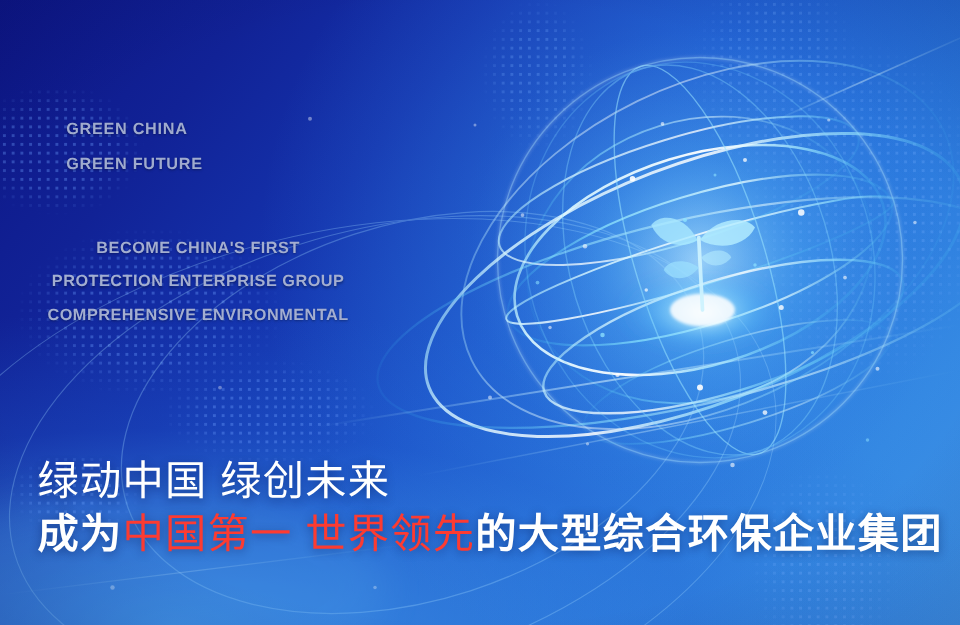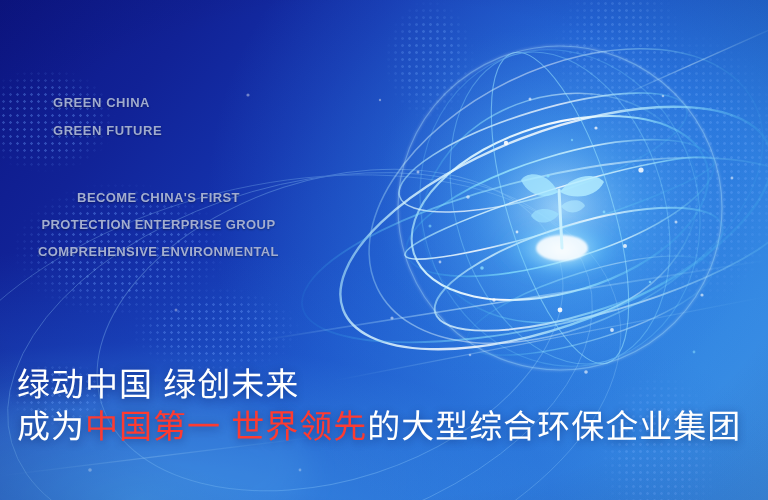--- a/index.html
+++ b/index.html
@@ -90,42 +90,42 @@
     font-size:13px;
     font-weight:bold;
     letter-spacing:.4px;
     color:#a3aed0;
     line-height:27px;
     white-space:nowrap;
     text-shadow:0 1px 2px rgba(0,0,10,.35);
   }
 
   .cn-block {
-    position:absolute; left:17px; top:365px;
+    position:absolute; left:30px; top:365px;
     z-index:10;
   }
   .cn-1 {
     font-size:33px;
     line-height:40px;
     color:#ffffff;
     letter-spacing:1px;
     white-space:nowrap;
     text-shadow:0 2px 8px rgba(0,20,80,.45);
   }
   .cn-2 {
     font-size:33px;
     line-height:40px;
     color:#ffffff;
     letter-spacing:1px;
     white-space:nowrap;
     font-weight:bold;
     margin-top:2px;
     text-shadow:0 2px 8px rgba(0,20,80,.45);
   }
-  .cn-2 .plain { font-weight:400; }
+  .cn-2 .plain { font-weight:700; }
   .cn-2 .hl { color:#fd3b31; font-weight:normal; }
 
   
   .vignette {
     position:absolute; inset:0; pointer-events:none;
     background:radial-gradient(ellipse 95% 90% at 50% 50%, rgba(0,0,0,0) 55%, rgba(2,10,70,0.30) 100%);
   }
 </style>
 </head>
 <body>

